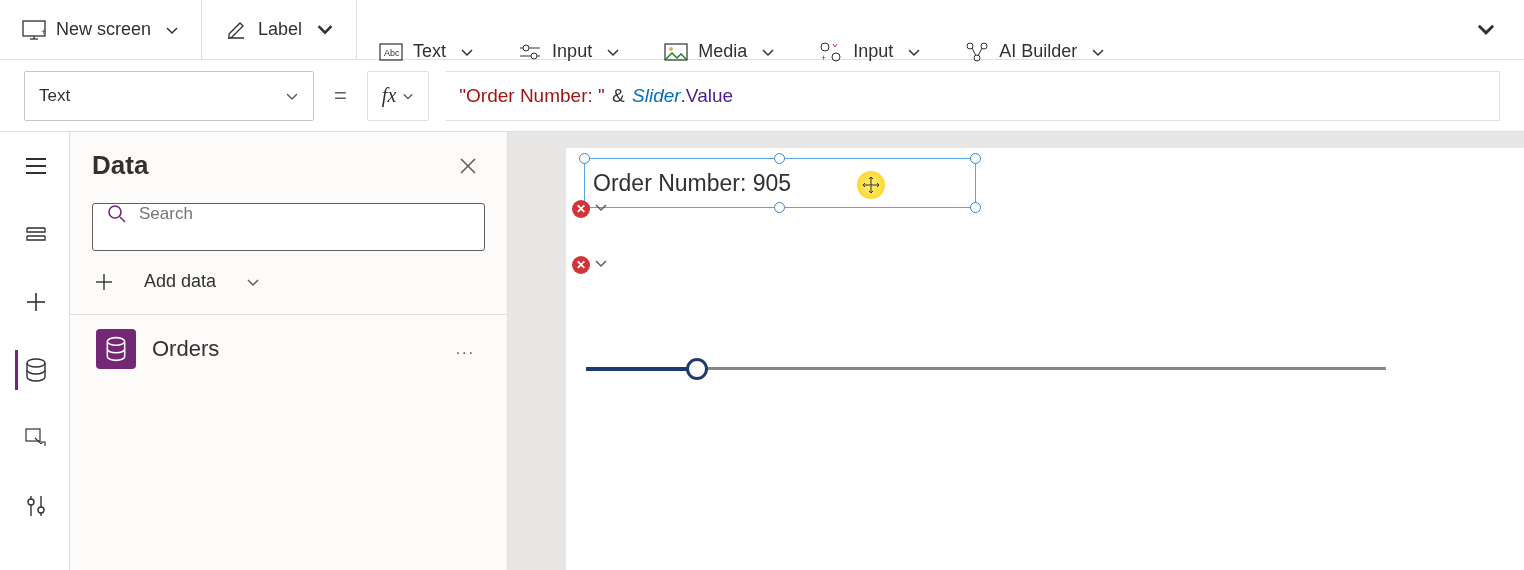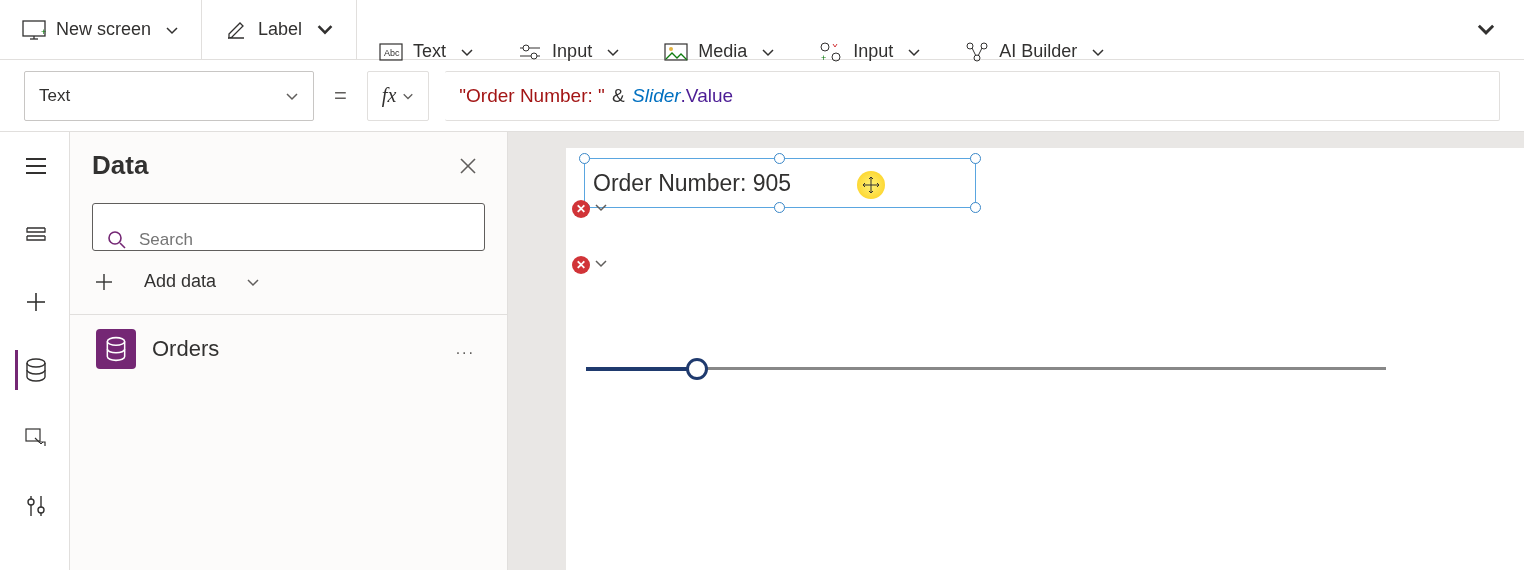--- a/index.html
+++ b/index.html
@@ -27,21 +27,21 @@
   
   .main { display: flex; height: calc(570px - 60px - 72px); border-radius: 21px; }
   .rail { width: 70px; border-right: 1px solid #e1dfdd; display: flex; flex-direction: column; align-items: center; padding-top: 14px; gap: 28px; }
   .rail-btn { width: 40px; height: 40px; display: flex; align-items: center; justify-content: center; border-left: 3px solid transparent; cursor: pointer; }
   .rail-btn.active { border-left-color: #742774; }
   
   .side-panel { width: 438px; border-right: 1px solid #e1dfdd; background: #fcfbfa; display: flex; flex-direction: column; padding: 18px 22px; }
   .panel-head { display: flex; align-items: center; justify-content: space-between; }
   .panel-title { font-size: 26px; font-weight: 600; }
   .close-x { font-size: 22px; color: #605e5c; cursor: pointer; padding:4px 8px;}
-  .search-box { margin-top: 22px; height: 48px; border: 1px solid #605e5c; border-radius: 3px; display: flex; align-items: flex-end; padding: 0 14px; gap: 12px; background:#fff;}
+  .search-box { margin-top: 22px; height: 48px; border: 1px solid #605e5c; border-radius: 3px; display: flex; align-items: flex-start; padding: 0 14px; gap: 12px; background:#fff;}
   .search-box input { border: none; outline: none; font-size: 17px; flex: 1; background:transparent; color:#605e5c;}
   .add-data { display: flex; align-items: center; gap: 30px; margin-top: 16px; font-size: 18px; color: #323130; cursor: pointer; padding: 4px 2px;}
   .divider { height: 1px; background: #e1dfdd; margin: 18px -22px 0 -22px; }
   .ds-item { display: flex; align-items: center; gap: 16px; padding: 14px 4px; cursor: pointer; }
   .ds-icon { width: 40px; height: 40px; background: #742774; border-radius: 4px; display: flex; align-items: center; justify-content: center; color: #fff; }
   .ds-text .t1 { font-size: 22px; }
   .ds-text .t2 { font-size: 14px; color: #605e5c; }
   .ds-more { margin-left: auto; color: #605e5c; letter-spacing: 2px; padding: 0 6px;}
   
   .canvas-wrap { flex: 1; background: #e9e7e5; position: relative; }

